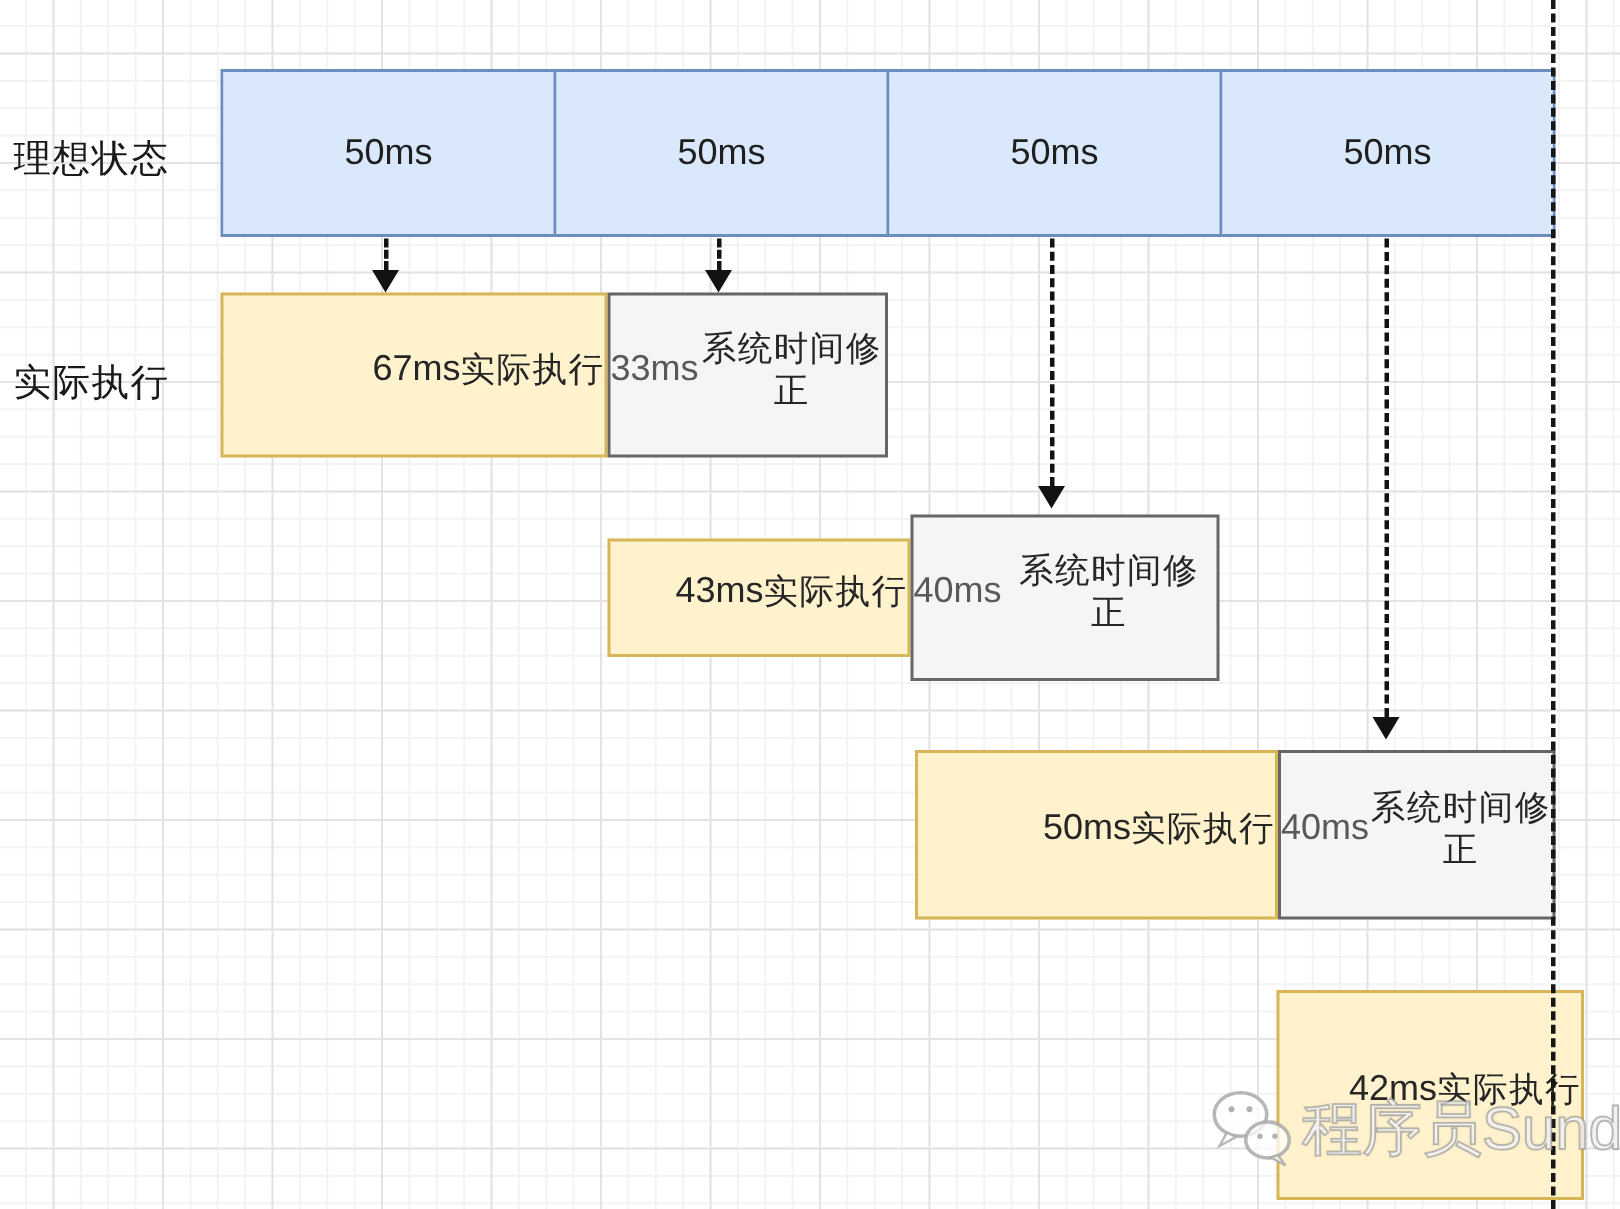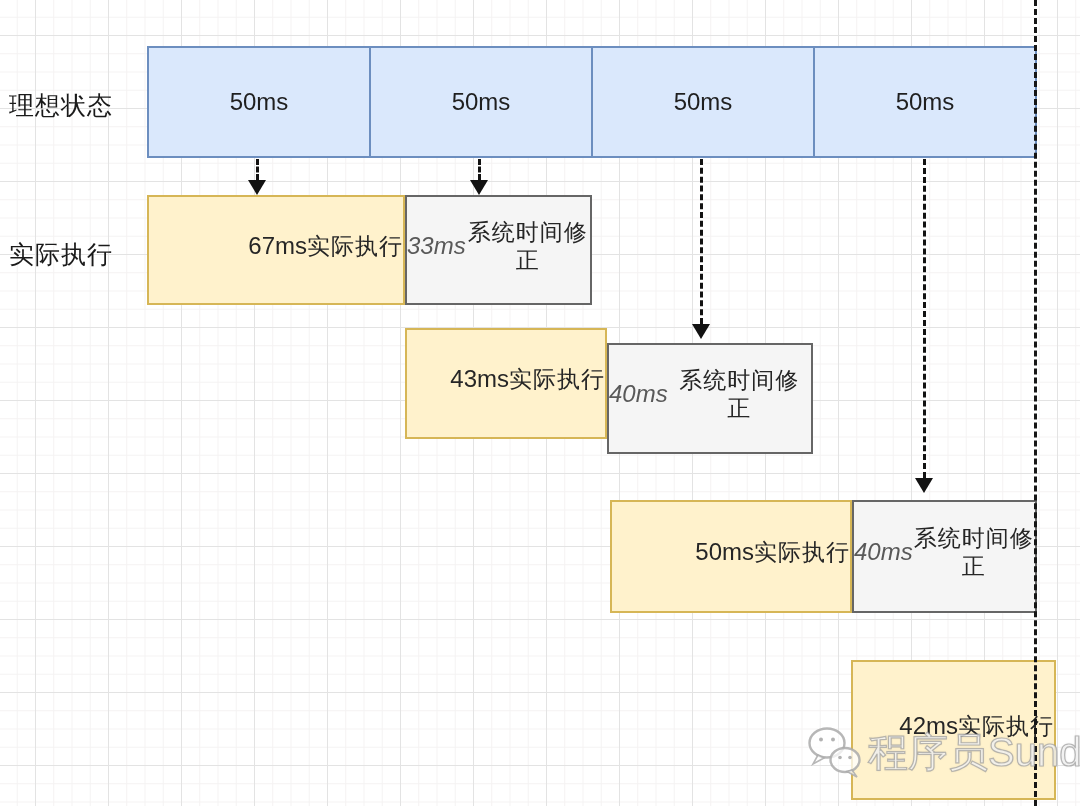--- a/index.html
+++ b/index.html
@@ -52,21 +52,21 @@
     align-items: center;
     justify-content: flex-end;
     padding-bottom: 9px;
     row-gap: 7px;
     z-index: 2;
     text-align: center;
   }
   .box.exec { background: var(--exec_fill); border: 2px solid var(--exec_border); }
   .box.fix  { background: var(--fix_fill);  border: 2px solid var(--fix_border); }
   .box .val { font-size: 24px; line-height: 28px; color: #262626; }
-  .box.fix .val { color: #595959; font-style: italic; }
+  .box.fix .val { color: #595959; }
   .box .lbl { font-size: 23px; line-height: 28px; color: #262626; letter-spacing: 1px; }
   .arrow-stem {
     position: absolute;
     width: 0;
     border-left: 3px dashed #121212;
     z-index: 4;
   }
   .arrow-head {
     position: absolute;
     width: 0; height: 0;
@@ -115,21 +115,21 @@
 
   <div class="box exec" style="left:147px; top:195px; width:258px; height:110px">
     <div class="val">67ms</div>
     <div class="lbl">实际执行</div>
   </div>
   <div class="box fix" style="left:405px; top:195px; width:187px; height:110px">
     <div class="val">33ms</div>
     <div class="lbl">系统时间修正</div>
   </div>
 
-  <div class="box exec" style="left:405px; top:328px; width:202px; height:111px">
+  <div class="box exec" style="left:405px; top:359px; width:202px; height:79px">
     <div class="val">43ms</div>
     <div class="lbl">实际执行</div>
   </div>
   <div class="box fix" style="left:607px; top:343px; width:206px; height:111px">
     <div class="val">40ms</div>
     <div class="lbl">系统时间修正</div>
   </div>
 
   <div class="box exec" style="left:610px; top:500px; width:242px; height:113px">
     <div class="val">50ms</div>

